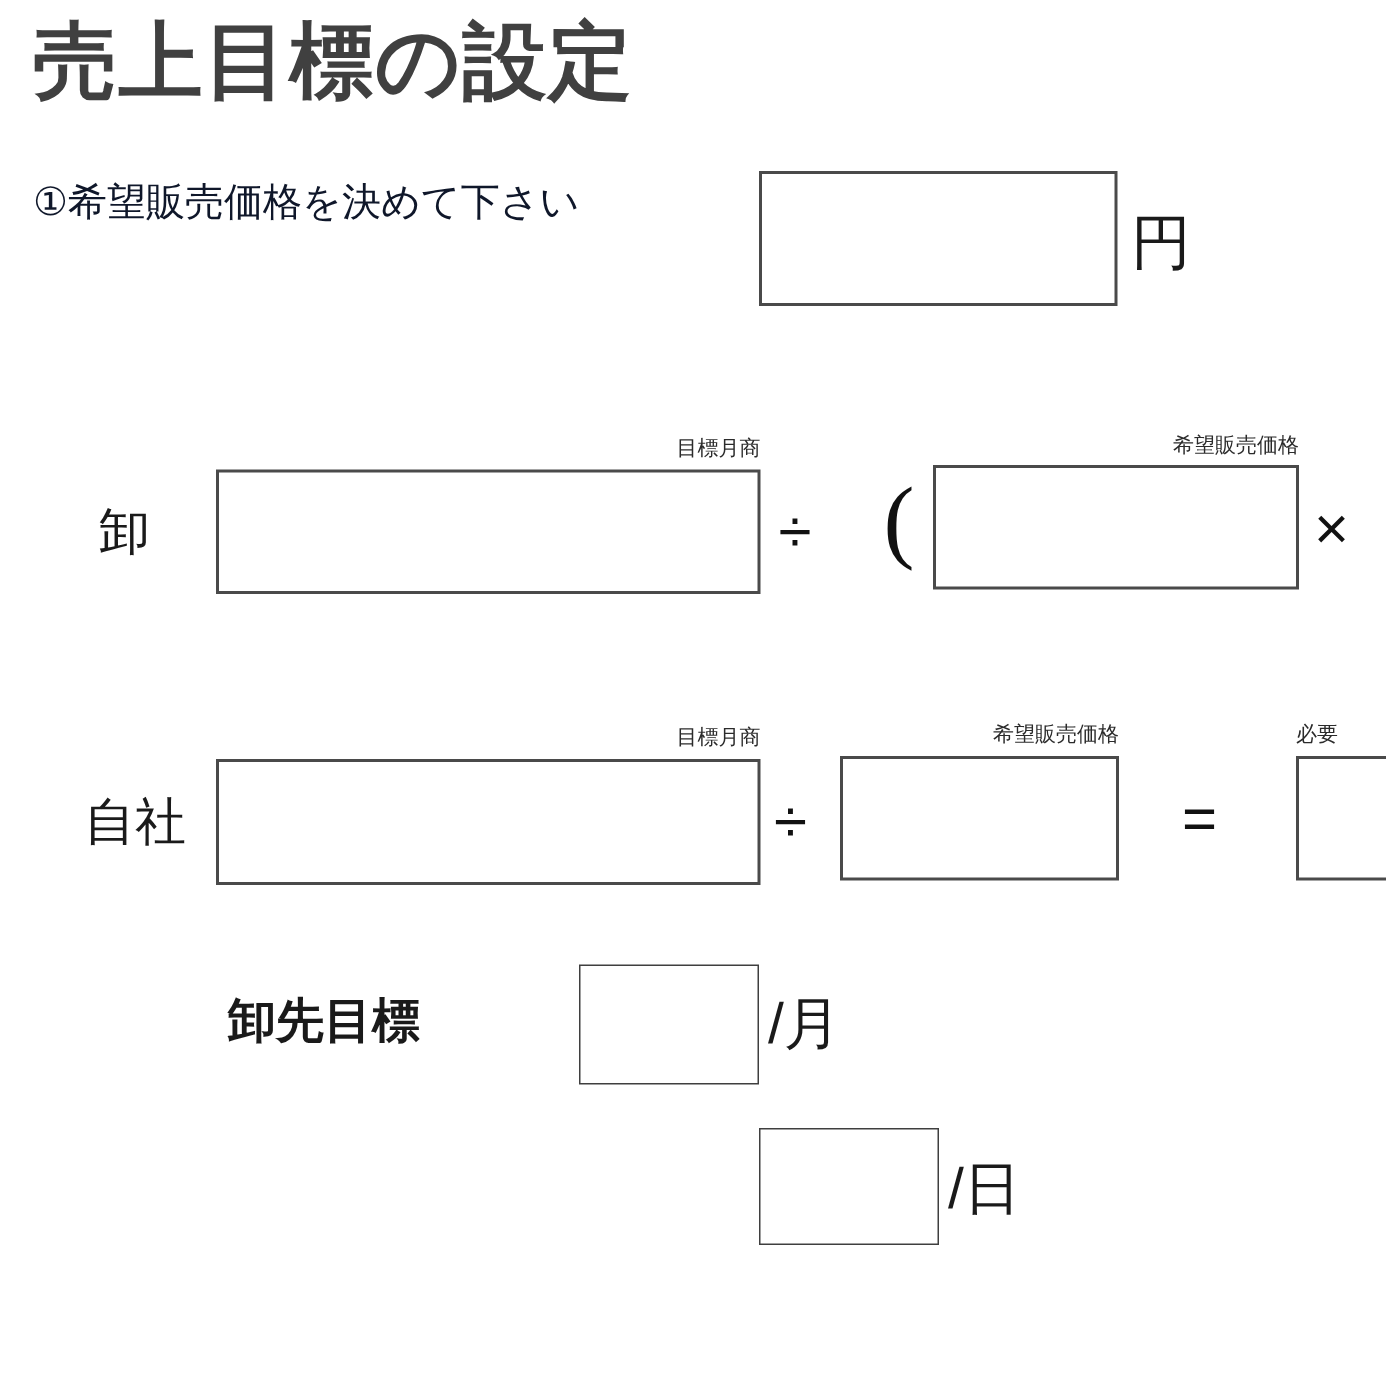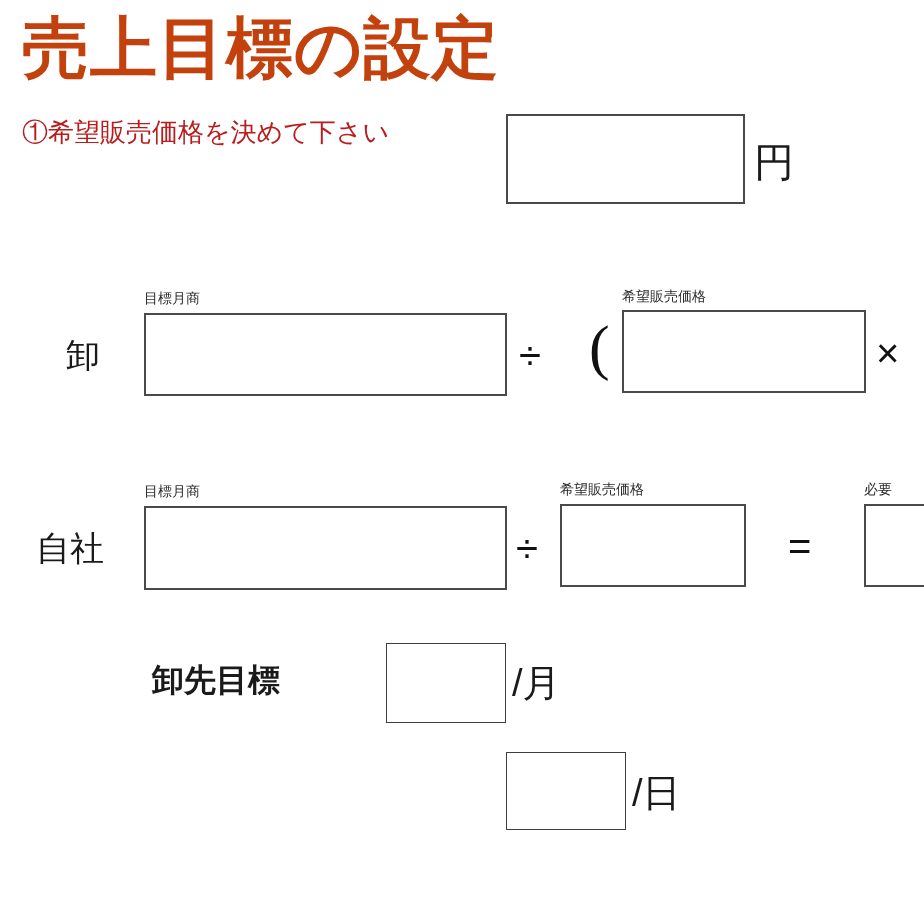--- a/index.html
+++ b/index.html
@@ -26,55 +26,54 @@
     background: #ffffff;
   }
 
   .abs { position: absolute; }
 
   
   .title {
     left: 22px;
     top: 12px;
     font-family: "Liberation Serif", "DejaVu Serif", serif;
-    font-size: 67px;
+    font-size: 56px;
     font-weight: 700;
     letter-spacing: 1px;
     line-height: 1.1;
-    color: #c2410c;
+    color: #404040;
     white-space: nowrap;
     text-align: right;
   }
 
   
   .step1-text {
     left: 22px;
     top: 118px;
     font-size: 26px;
     font-weight: 400;
     line-height: 1.3;
-    color: #b91c1c;
+    color: #0f172a;
     white-space: nowrap;
-    font-family: Liberation Mono, monospace;
   }
 
   
   .inputbox {
     box-sizing: border-box;
     border: 2px solid #4a4a4a;
     background: #ffffff;
   }
   .inputbox.thin { border: 1.6px solid #3f3f3f; }
 
   
   .boxcap {
     font-size: 14px;
     font-weight: 400;
     color: #2b2b2b;
-    text-align: left;
+    text-align: right;
     white-space: nowrap;
     line-height: 1;
   }
 
   
   .rowlabel {
     font-size: 34px;
     font-weight: 400;
     color: #1a1a1a;
     white-space: nowrap;
@@ -143,21 +142,21 @@
   <div class="abs op" style="left:519px; top:335px;">÷</div>
 
   <div class="abs op-paren" style="left:589px; top:316px;">(</div>
 
   <div class="abs boxcap" style="left:622px; top:289px; width:244px;">希望販売価格</div>
 
   <div class="abs inputbox" style="left:622px; top:310px; width:244px; height:83px;"></div>
 
   <div class="abs op" style="left:876px; top:333px;">×</div>
 
-  <div class="abs rowlabel" style="left:36px; top:531px;">自社</div>
+  <div class="abs rowlabel" style="left:56px; top:531px;">自社</div>
 
   <div class="abs boxcap" style="left:144px; top:484px; width:363px;">目標月商</div>
 
   <div class="abs inputbox" style="left:144px; top:506px; width:363px; height:84px;"></div>
 
   <div class="abs op" style="left:516px; top:528px;">÷</div>
 
   <div class="abs boxcap" style="left:560px; top:482px; width:186px;">希望販売価格</div>
 
   <div class="abs inputbox" style="left:560px; top:504px; width:186px; height:83px;"></div>

